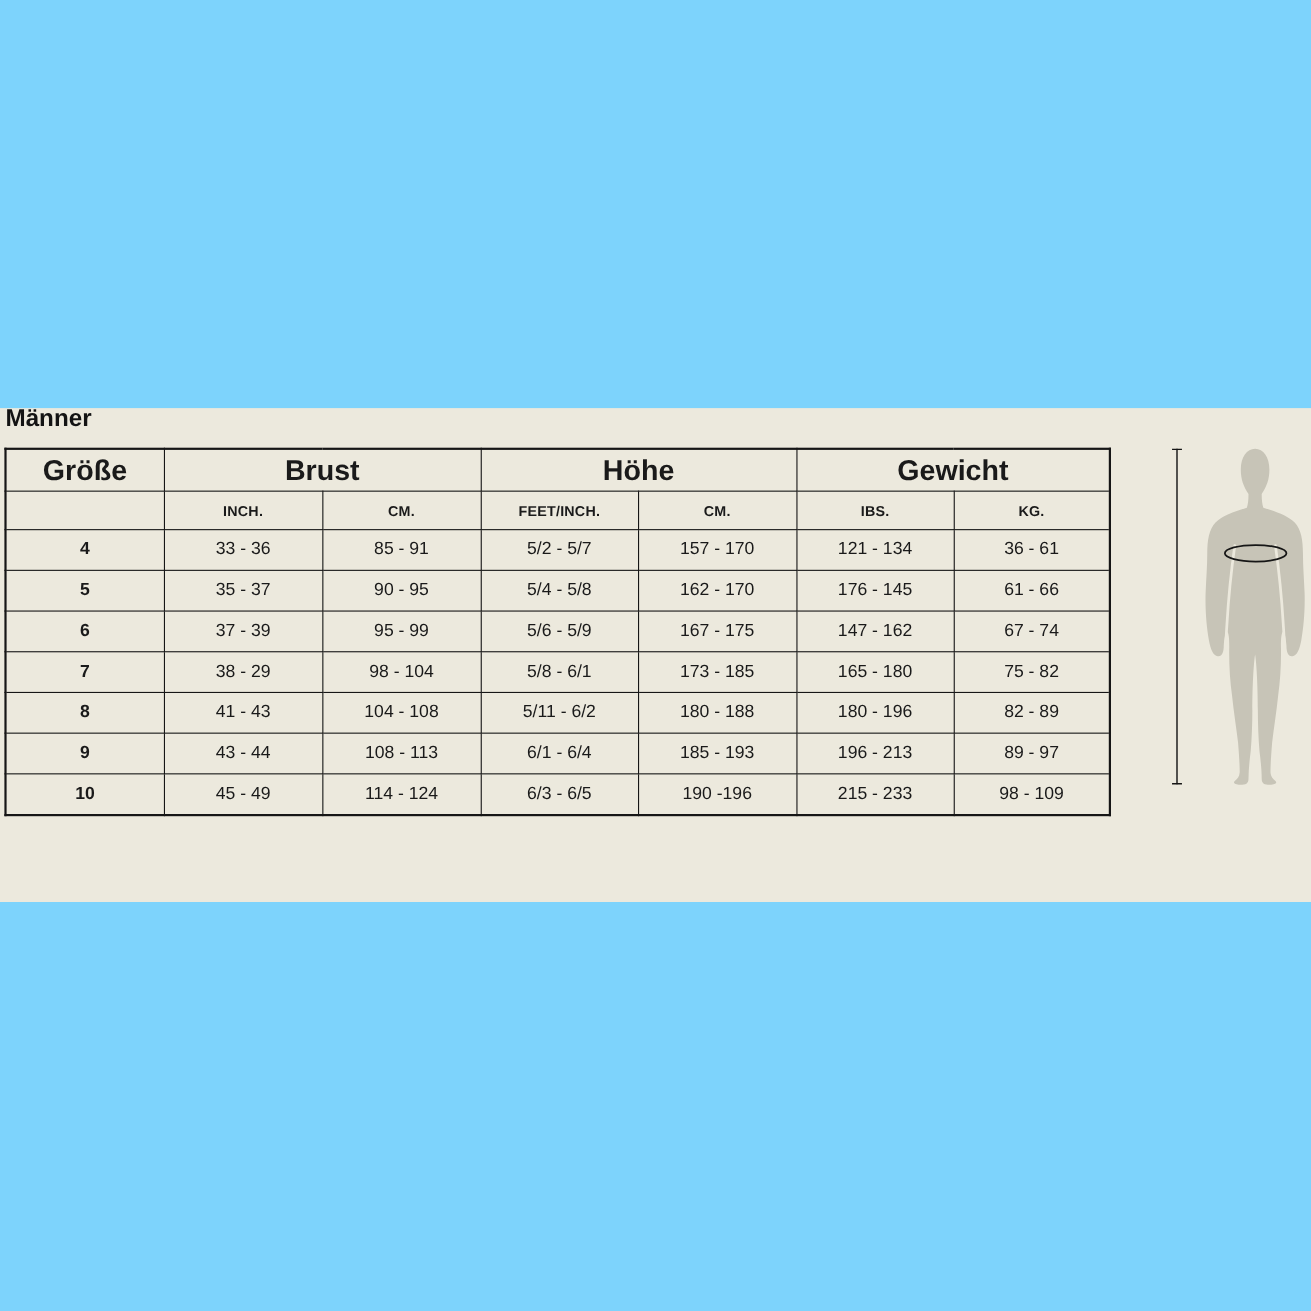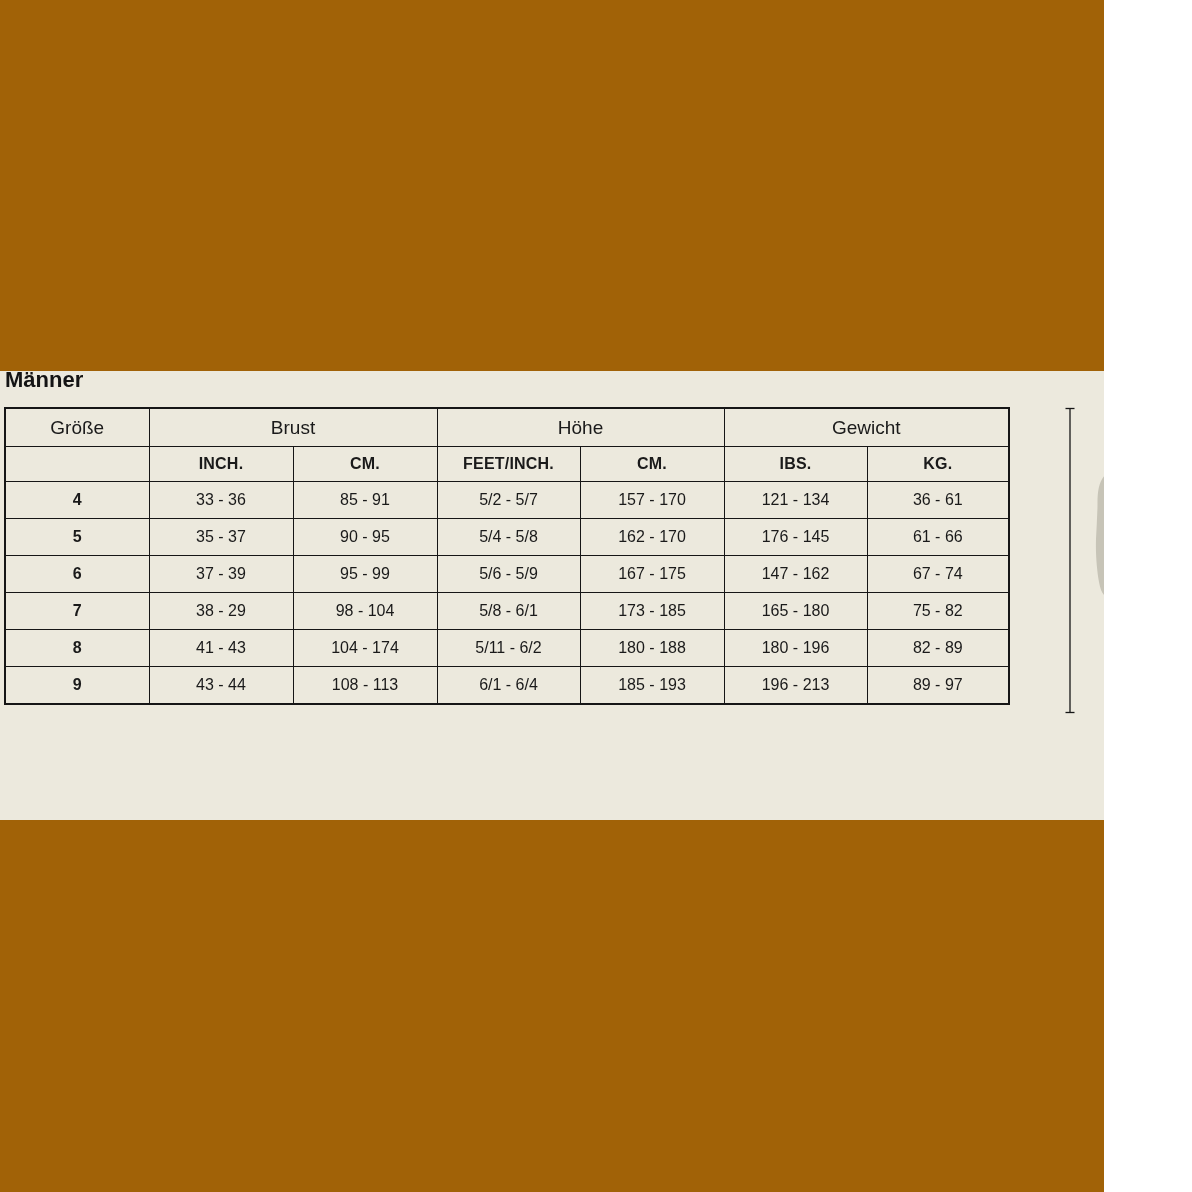--- a/index.html
+++ b/index.html
@@ -1,20 +1,20 @@
 <!DOCTYPE html>
 <html><head>
 <meta charset="utf-8">
 <style>
   html, body { margin: 0; padding: 0; background: #ffffff; }
   .canvas {
     position: relative;
-    width: 1104px;
+    width: 1192px;
     height: 1192px;
-    background: #a16207;
+    background: #7dd3fc;
     overflow: hidden;
     font-family: "Liberation Sans", sans-serif;
     color: #1a1a1a;
   }
   .band {
     position: absolute;
     left: 0;
     top: 371px;
     width: 1192px;
     height: 449px;
@@ -42,26 +42,26 @@
   .size-table th, .size-table td {
     border: 1px solid #161616;
     text-align: center;
     vertical-align: middle;
     padding: 0;
     overflow: hidden;
     white-space: nowrap;
   }
   .group-row th {
     height: 37px;
-    font-size: 19px;
-    font-weight: normal;
+    font-size: 26px;
+    font-weight: bold;
   }
   .unit-row th {
     height: 34px;
-    font-size: 16px;
+    font-size: 13px;
     font-weight: bold;
     letter-spacing: 0.2px;
   }
   .size-table tbody td {
     height: 36px;
     font-size: 16px;
     font-weight: normal;
   }
   .size-table tbody td.size-cell {
     font-weight: bold;
@@ -143,34 +143,43 @@
         <td>38 - 29</td>
         <td>98 - 104</td>
         <td>5/8 - 6/1</td>
         <td>173 - 185</td>
         <td>165 - 180</td>
         <td>75 - 82</td>
       </tr>
       <tr>
         <td class="size-cell">8</td>
         <td>41 - 43</td>
-        <td>104 - 174</td>
+        <td>104 - 108</td>
         <td>5/11 - 6/2</td>
         <td>180 - 188</td>
         <td>180 - 196</td>
         <td>82 - 89</td>
       </tr>
       <tr>
         <td class="size-cell">9</td>
         <td>43 - 44</td>
         <td>108 - 113</td>
         <td>6/1 - 6/4</td>
         <td>185 - 193</td>
         <td>196 - 213</td>
         <td>89 - 97</td>
+      </tr>
+      <tr>
+        <td class="size-cell">10</td>
+        <td>45 - 49</td>
+        <td>114 - 124</td>
+        <td>6/3 - 6/5</td>
+        <td>190 -196</td>
+        <td>215 - 233</td>
+        <td>98 - 109</td>
       </tr>
     </tbody>
   </table>
 
   <svg class="figure-svg" viewBox="0 0 137 318" xmlns="http://www.w3.org/2000/svg">
     <g fill="none" stroke-width="1.3" stroke="#161616">
       <path d="M15,4 V309"></path>
       <path d="M10.5,4.5 H19.5"></path>
       <path d="M10.5,308.5 H19.5"></path>
     </g>

